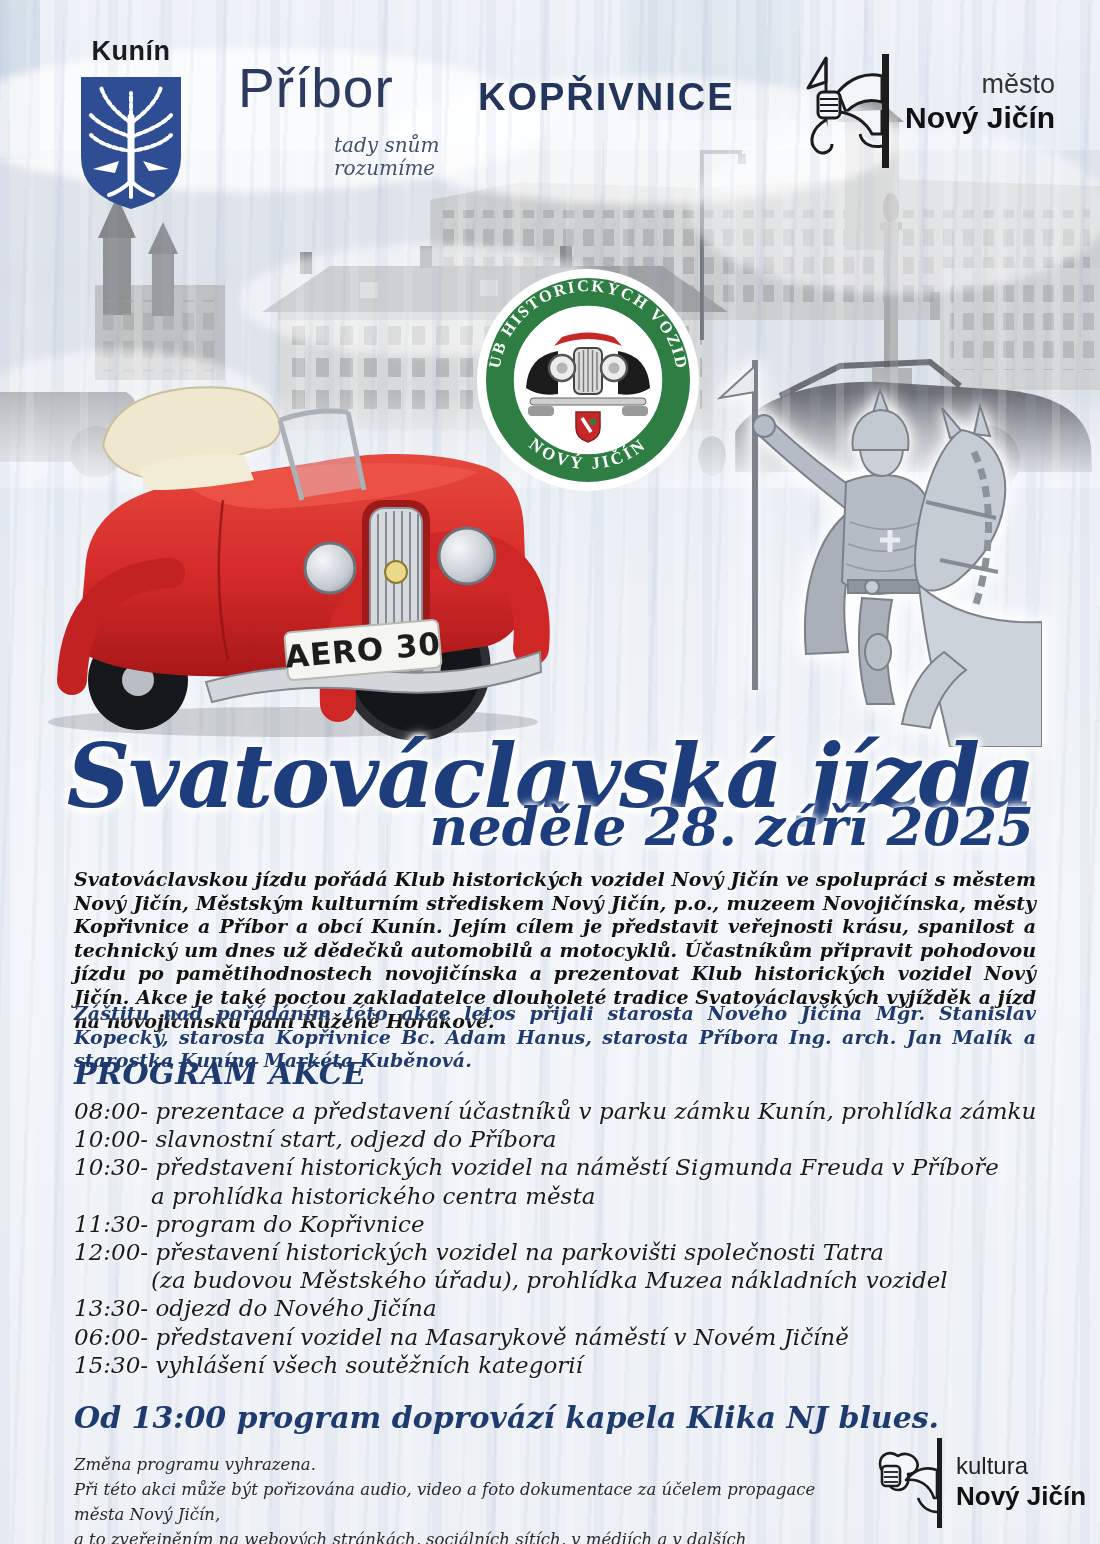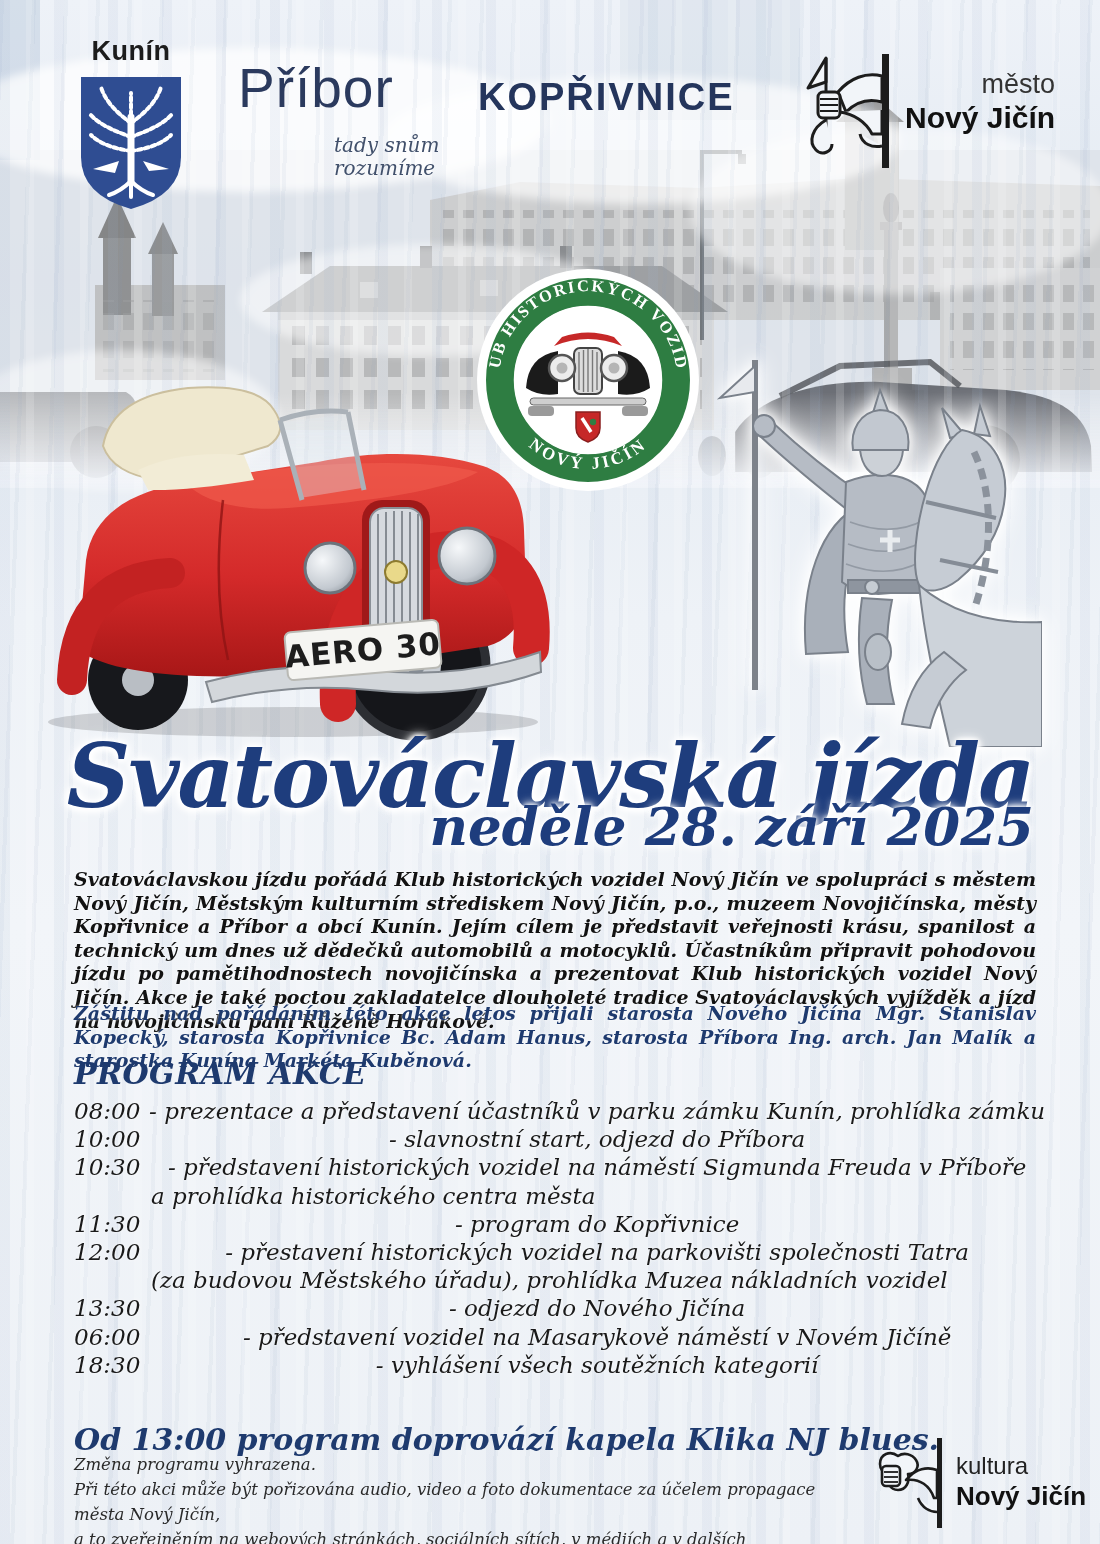--- a/index.html
+++ b/index.html
@@ -32,23 +32,23 @@
     text-shadow:0 0 4px #fff,0 0 8px #fff,0 0 12px #fff;
   }
   .para{font-weight:700; font-size:19px; line-height:23.6px; text-align:justify; color:#121212;
         text-shadow:0 0 3px rgba(255,255,255,.9);}
   .para.navy{color:#1e3a6e;}
   .prog-head{font-weight:700; font-size:30px; color:#1e3a6e; letter-spacing:.5px;}
   .prog-list{font-weight:400; font-size:23px; color:#1a1a1a; line-height:28.2px;
              text-shadow:0 0 3px rgba(255,255,255,.9);}
   .prog-row{display:flex;}
   .prog-time{flex:0 0 62px;}
-  .prog-text{flex:1;text-align:center;}
+  .prog-text{flex:1;}
   .prog-cont{padding-left:77px;}
-  .band-line{font-weight:700; font-size:30px; color:#1e3a6e;margin-top:22px;}
+  .band-line{font-weight:700; font-size:30px; color:#1e3a6e;}
   .footnote{font-size:16.5px; color:#2a2a2a; line-height:1.52;}
   .kult-l1{font-size:24px; color:#222; line-height:1.15;}
   .kult-l2{font-size:26px; color:#111; font-weight:700; line-height:1.25;}
   .glow{filter:drop-shadow(0 0 6px #ffffff) drop-shadow(0 0 12px #ffffff);}
 </style>
 </head>
 <body>
 
 <div class="poster">
 
@@ -371,21 +371,21 @@
     <div class="prog-cont">(za budovou Městského úřadu), prohlídka Muzea nákladních vozidel</div>
     <div class="prog-row">
       <span class="prog-time">13:30</span>
       <span class="prog-text">- odjezd do Nového Jičína</span>
     </div>
     <div class="prog-row">
       <span class="prog-time">06:00</span>
       <span class="prog-text">- představení vozidel na Masarykově náměstí v Novém Jičíně</span>
     </div>
     <div class="prog-row">
-      <span class="prog-time">18:30</span>
+      <span class="prog-time">15:30</span>
       <span class="prog-text">- vyhlášení všech soutěžních kategorií</span>
     </div>
   </div>
 
   <div class="abs band-line serifI" style="left:74px;top:1400px;">Od 13:00 program doprovází kapela Klika NJ blues.</div>
 
   <div class="abs footnote serifI" style="left:74px;top:1452px;width:780px;">
     <div>Změna programu vyhrazena.</div>
     <div>Při této akci může být pořizována audio, video a foto dokumentace za účelem propagace města Nový Jičín,</div>
     <div>a to zveřejněním na webových stránkách, sociálních sítích, v médiích a v dalších prezentačních materiálech.</div>

